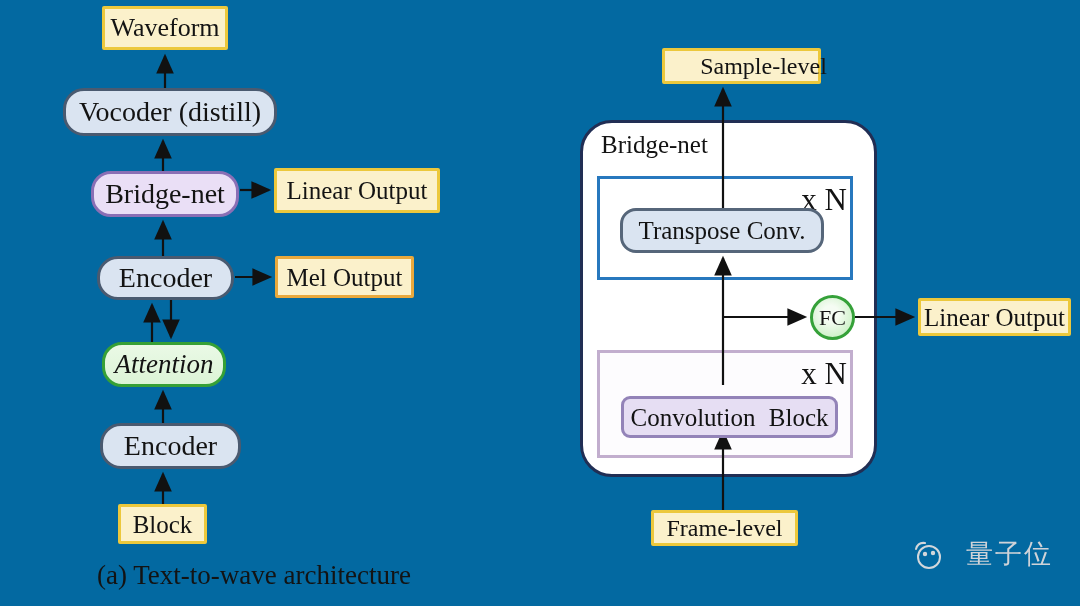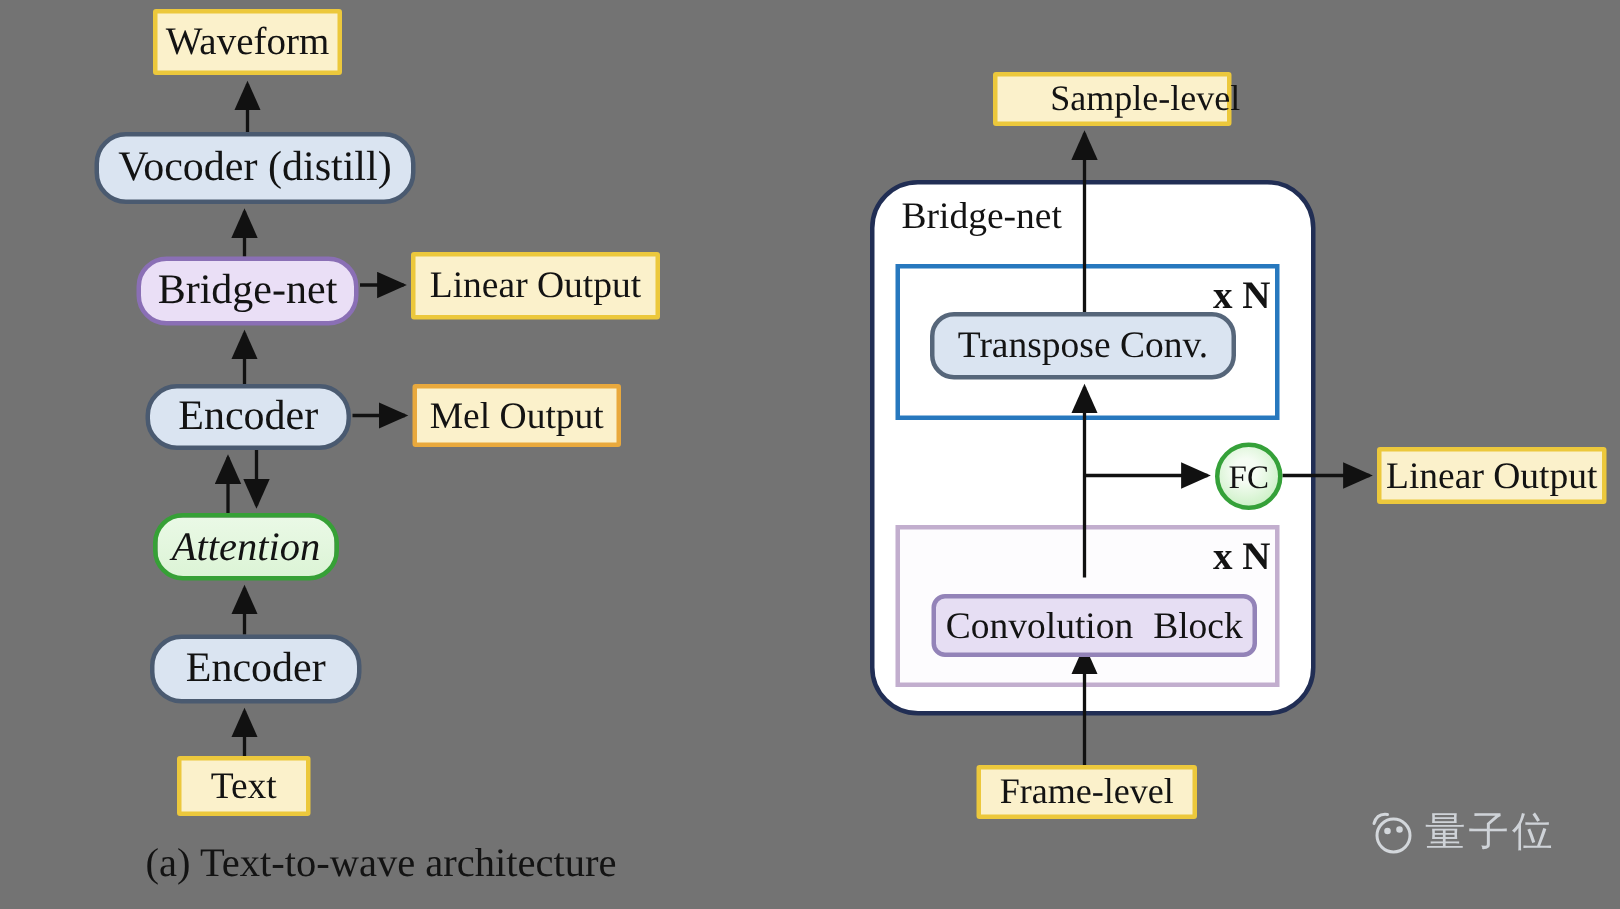--- a/index.html
+++ b/index.html
@@ -1,17 +1,17 @@
 <!DOCTYPE html>
 <html><head>
 <meta charset="utf-8">
 <style>
   html,body{margin:0;padding:0;background:#fff;}
   .canvas{
-    position:relative;width:1080px;height:606px;background:#737373;
+    position:relative;width:1080px;height:606px;background:#0369a1;
     font-family:"Liberation Serif","DejaVu Serif",serif;color:#131313;overflow:hidden;
   }
   .box{position:absolute;display:flex;align-items:center;justify-content:center;
        box-sizing:border-box;white-space:nowrap;line-height:1;}
   
   .ybox{background:#FBF1CB;border:3px solid #ECC83C;border-radius:2px;font-size:25px;}
   .ybox.orange{border-color:#E9A93D;}
   
   .nbox{background:#DAE4F1;border:3px solid #4A5A70;border-radius:21px;font-size:28px;}
   
@@ -20,30 +20,30 @@
   .gbox{background:linear-gradient(180deg,#EAF9E6 0%,#DCF4D6 100%);
         border:3.5px solid #36A036;border-radius:20px;font-size:27px;font-style:italic;}
   
   .container-rect{position:absolute;left:580px;top:120px;width:297px;height:357px;
         border:3.5px solid #212E54;border-radius:32px;background:#fff;box-sizing:border-box;z-index:1;}
   .rect-blue{position:absolute;left:597px;top:176px;width:256px;height:104px;
         border:3px solid #2778BE;background:transparent;box-sizing:border-box;z-index:2;}
   .rect-purple{position:absolute;left:597px;top:350px;width:256px;height:108px;
         border:3px solid #C2AECE;background:#FDFCFE;box-sizing:border-box;z-index:2;}
   .inner-label{position:absolute;font-size:25px;z-index:3;}
-  .repeat-label{position:absolute;width:55px;text-align:right;font-size:26px;z-index:3;font-weight:bold;}
+  .repeat-label{position:absolute;width:55px;text-align:right;font-size:31px;z-index:3;}
   .fc-circle{position:absolute;left:810px;top:295px;width:45px;height:45px;border-radius:50%;
         border:3.5px solid #35A139;box-sizing:border-box;z-index:6;
         background:radial-gradient(circle at 45% 40%, #F5FCF3 25%, #BCECB4 100%);
         display:flex;align-items:center;justify-content:center;font-size:22px;}
   .caption{position:absolute;font-size:27px;text-align:center;z-index:3;}
   
   .z10{z-index:10;}
   svg.arrows{position:absolute;left:0;top:0;z-index:5;pointer-events:none;}
-  .watermark{position:absolute;left:908px;top:534px;display:flex;align-items:center;gap:2px;
+  .watermark{position:absolute;left:908px;top:534px;display:flex;align-items:center;gap:18px;
         color:#cfd3d8;z-index:4;}
   .watermark .wm-text{font-size:27px;letter-spacing:2px;
         font-family:"DejaVu Sans","Liberation Sans",sans-serif;}
   .wordspace{word-spacing:7px;}
 </style>
 </head>
 <body>
 
 <div class="canvas">
 
@@ -56,21 +56,21 @@
   <div class="box ybox z10" style="left:274px;top:168px;width:166px;height:45px;">Linear Output</div>
 
   <div class="box nbox z10" style="left:97px;top:256px;width:137px;height:44px;">Encoder</div>
 
   <div class="box ybox orange z10" style="left:275px;top:256px;width:139px;height:42px;">Mel Output</div>
 
   <div class="box nbox z10" style="left:100px;top:423px;width:141px;height:46px;">Encoder</div>
 
   <div class="box gbox z10" style="left:102px;top:342px;width:124px;height:45px;">Attention</div>
 
-  <div class="box ybox z10" style="left:118px;top:504px;width:89px;height:40px;">Text</div>
+  <div class="box ybox z10" style="left:118px;top:504px;width:89px;height:40px;">Block</div>
 
   <div class="caption" style="left:14px;top:560px;width:480px;">(a) Text-to-wave architecture</div>
 
   <div class="container-rect"></div>
 
   <div class="inner-label" style="left:601px;top:131px;">Bridge-net</div>
 
   <div class="box ybox z10" style="left:662px;top:48px;width:159px;height:36px;font-size:24px;padding-left:44px;">Sample-level</div>
 
   <div class="rect-blue"></div>

